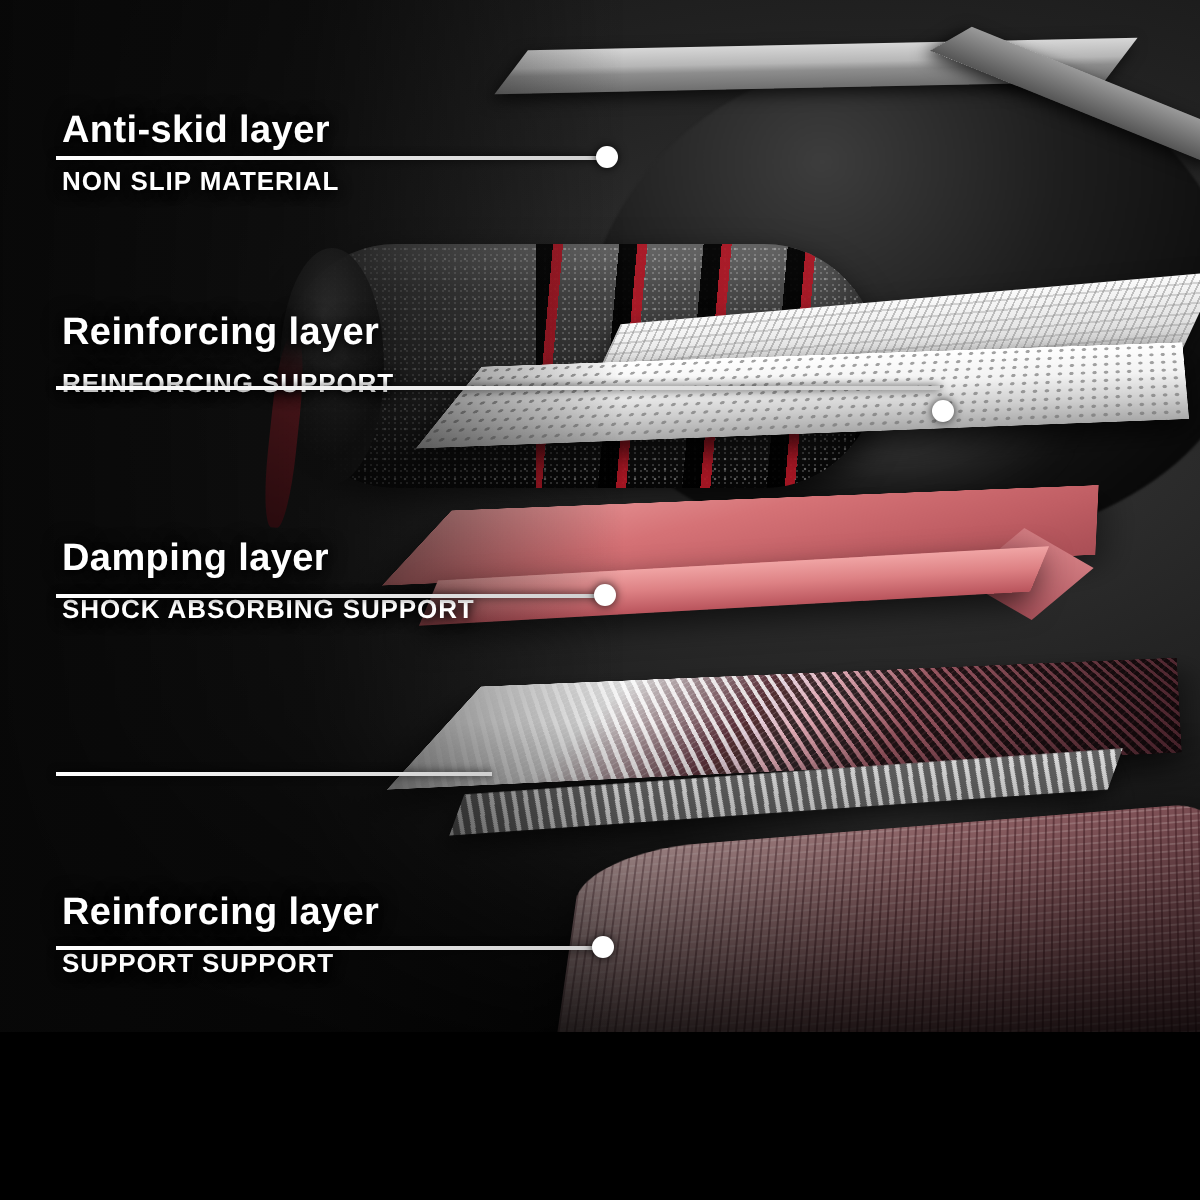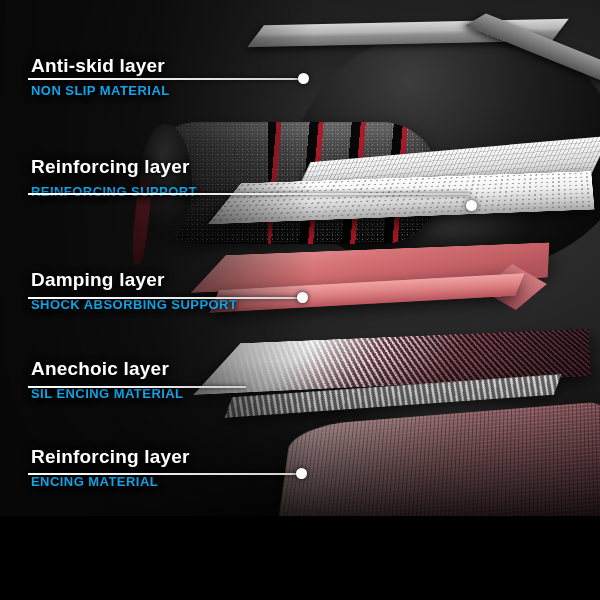--- a/index.html
+++ b/index.html
@@ -327,21 +327,21 @@
   .label-title {
     color: #ffffff;
     font-size: 19px;
     font-weight: bold;
     letter-spacing: .2px;
     white-space: nowrap;
     text-shadow: 0 1px 4px rgba(0,0,0,.95), 0 0 10px rgba(0,0,0,.8);
     margin: 0 0 5px 3px;
   }
   .label-sub {
-    color: #0ea5e9;
+    color: #ffffff;
     font-size: 13px;
     font-weight: bold;
     letter-spacing: .45px;
     white-space: nowrap;
     text-shadow: 0 1px 4px rgba(0,0,0,.95), 0 0 8px rgba(0,0,0,.85);
     margin: 6px 0 0 3px;
   }
   .leader {
     position: absolute;
     left: 28px;
@@ -476,26 +476,22 @@
   <div class="leader" style="top:193px; width:442px"></div>
   <div class="leader-dot" style="left:466px; top:200px"></div>
 
   <div class="label" style="top:269px">
     <div class="label-title">Damping layer</div>
     <div class="label-sub">SHOCK ABSORBING SUPPORT</div>
   </div>
   <div class="leader" style="top:297px; width:272px"></div>
   <div class="leader-dot" style="left:297px; top:292px"></div>
 
-  <div class="label" style="top:358px">
-    <div class="label-title">Anechoic layer</div>
-    <div class="label-sub">SIL ENCING MATERIAL</div>
-  </div>
   <div class="leader" style="top:386px; width:218px"></div>
 
   <div class="label" style="top:446px">
     <div class="label-title">Reinforcing layer</div>
-    <div class="label-sub">ENCING MATERIAL</div>
+    <div class="label-sub">SUPPORT SUPPORT</div>
   </div>
   <div class="leader" style="top:473px; width:272px"></div>
   <div class="leader-dot" style="left:296px; top:468px"></div>
 
 </div>
 
 </body></html>

